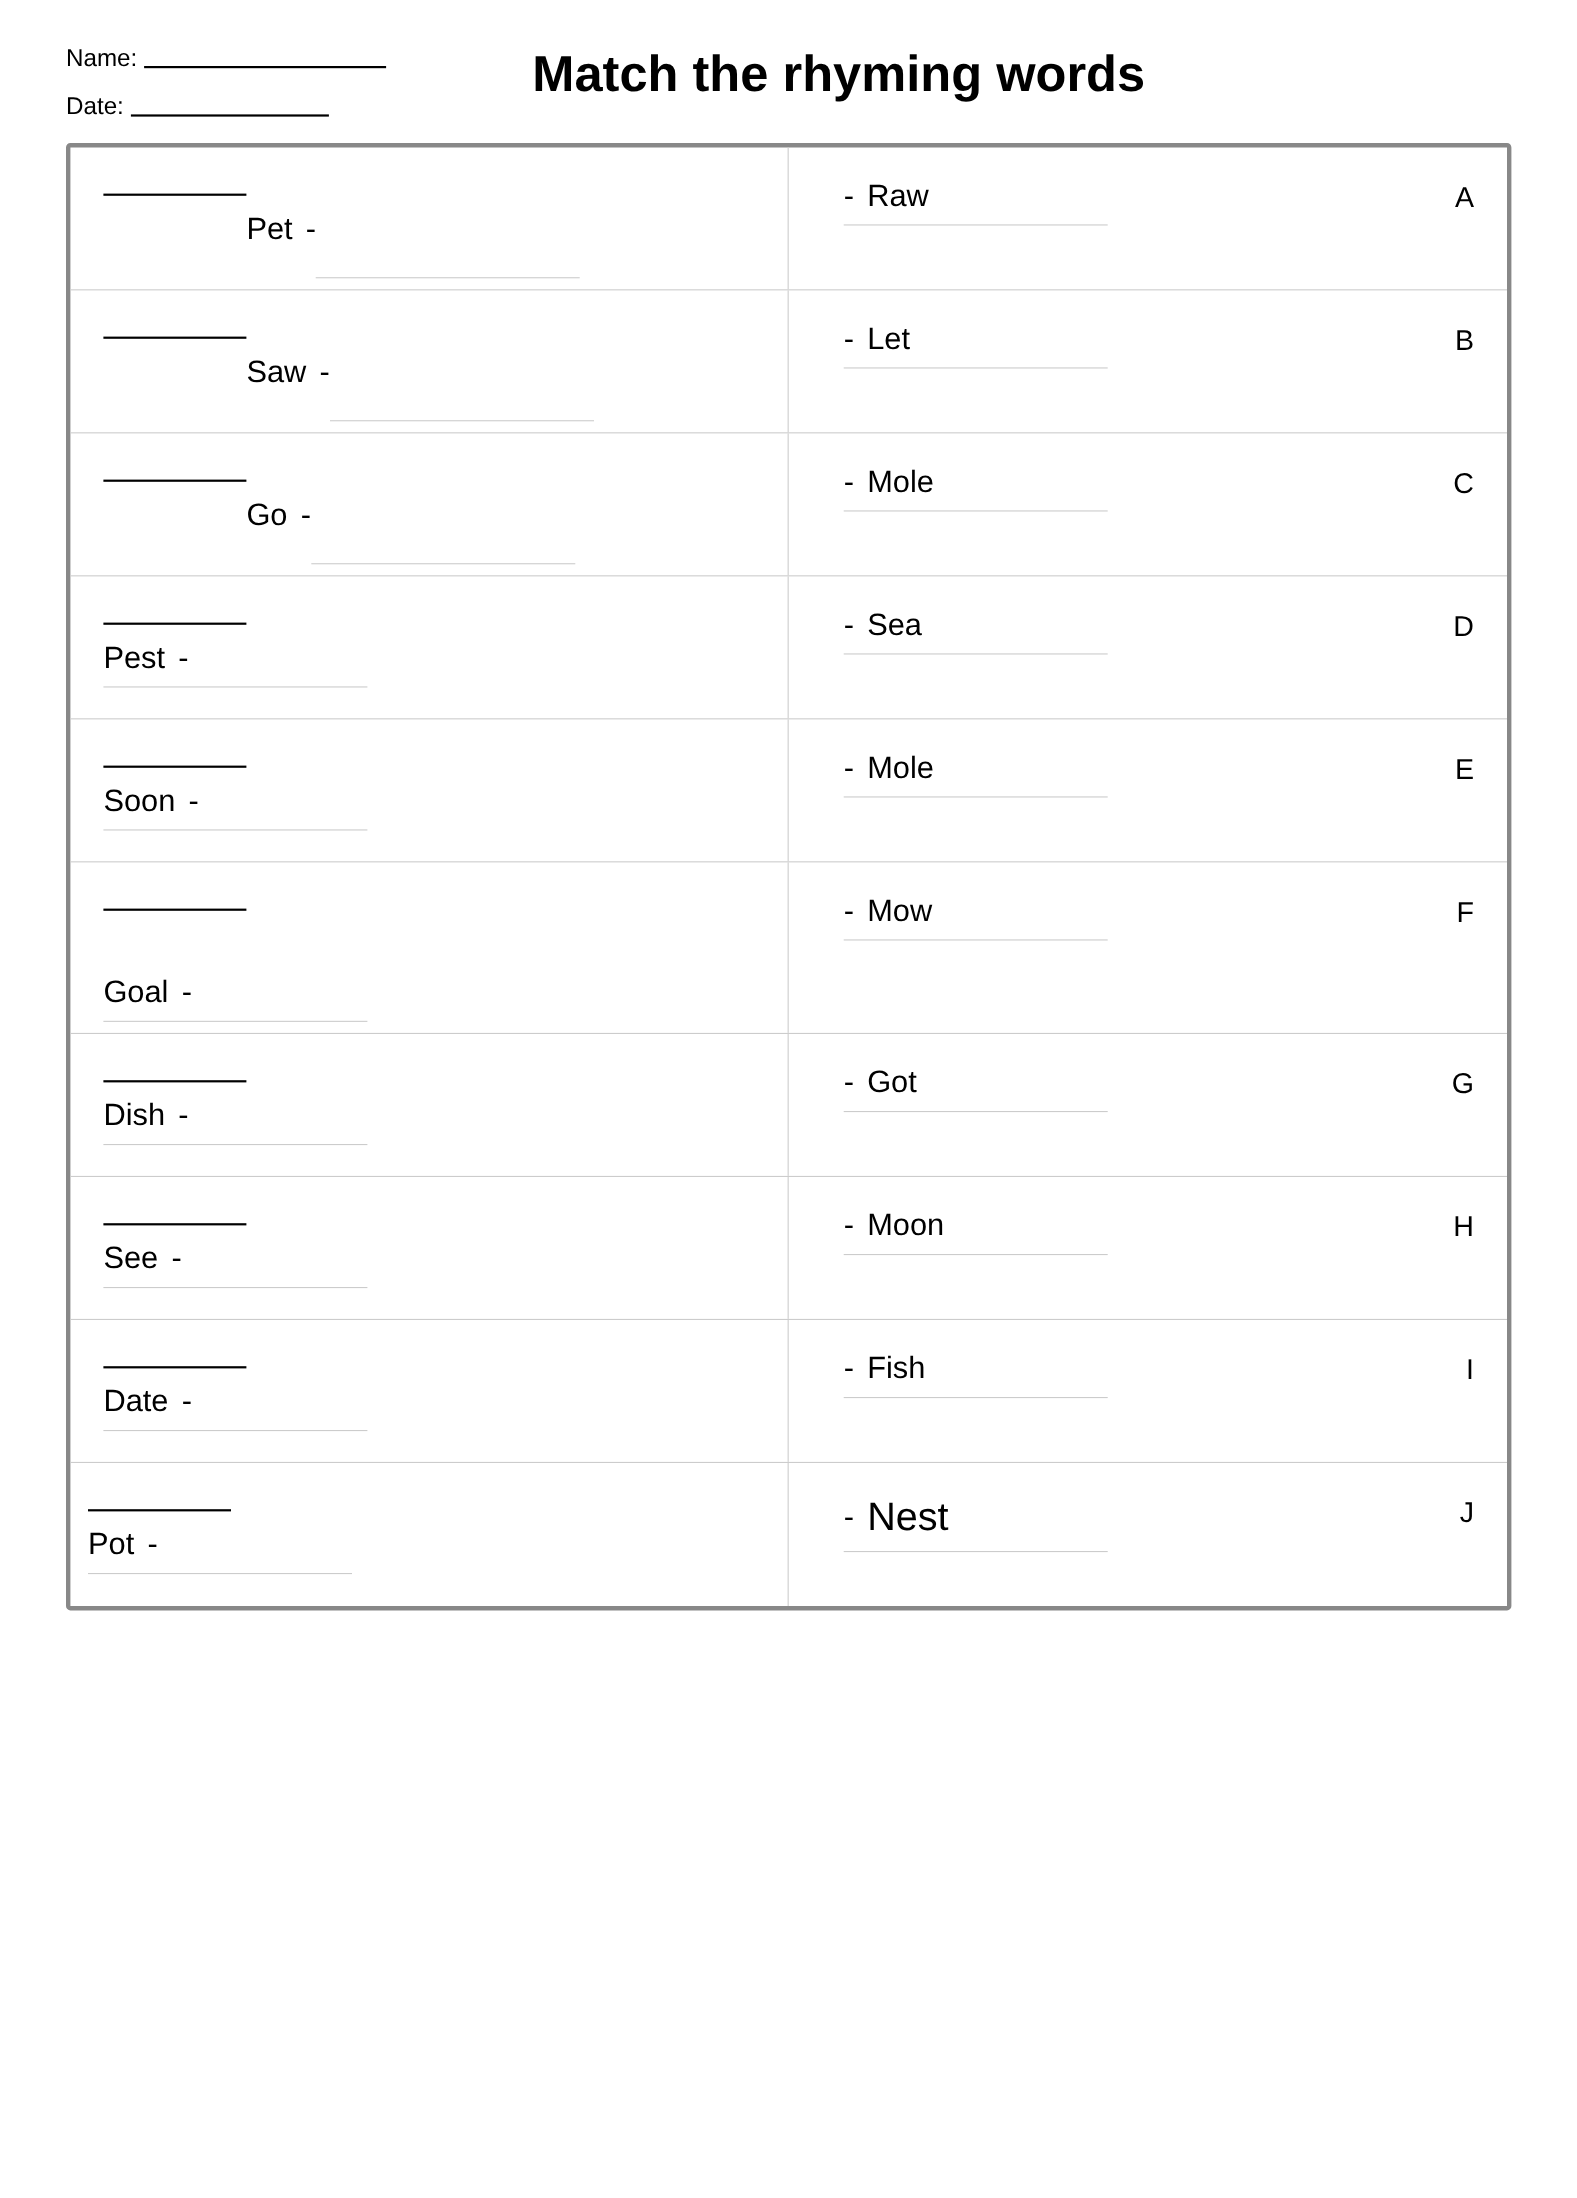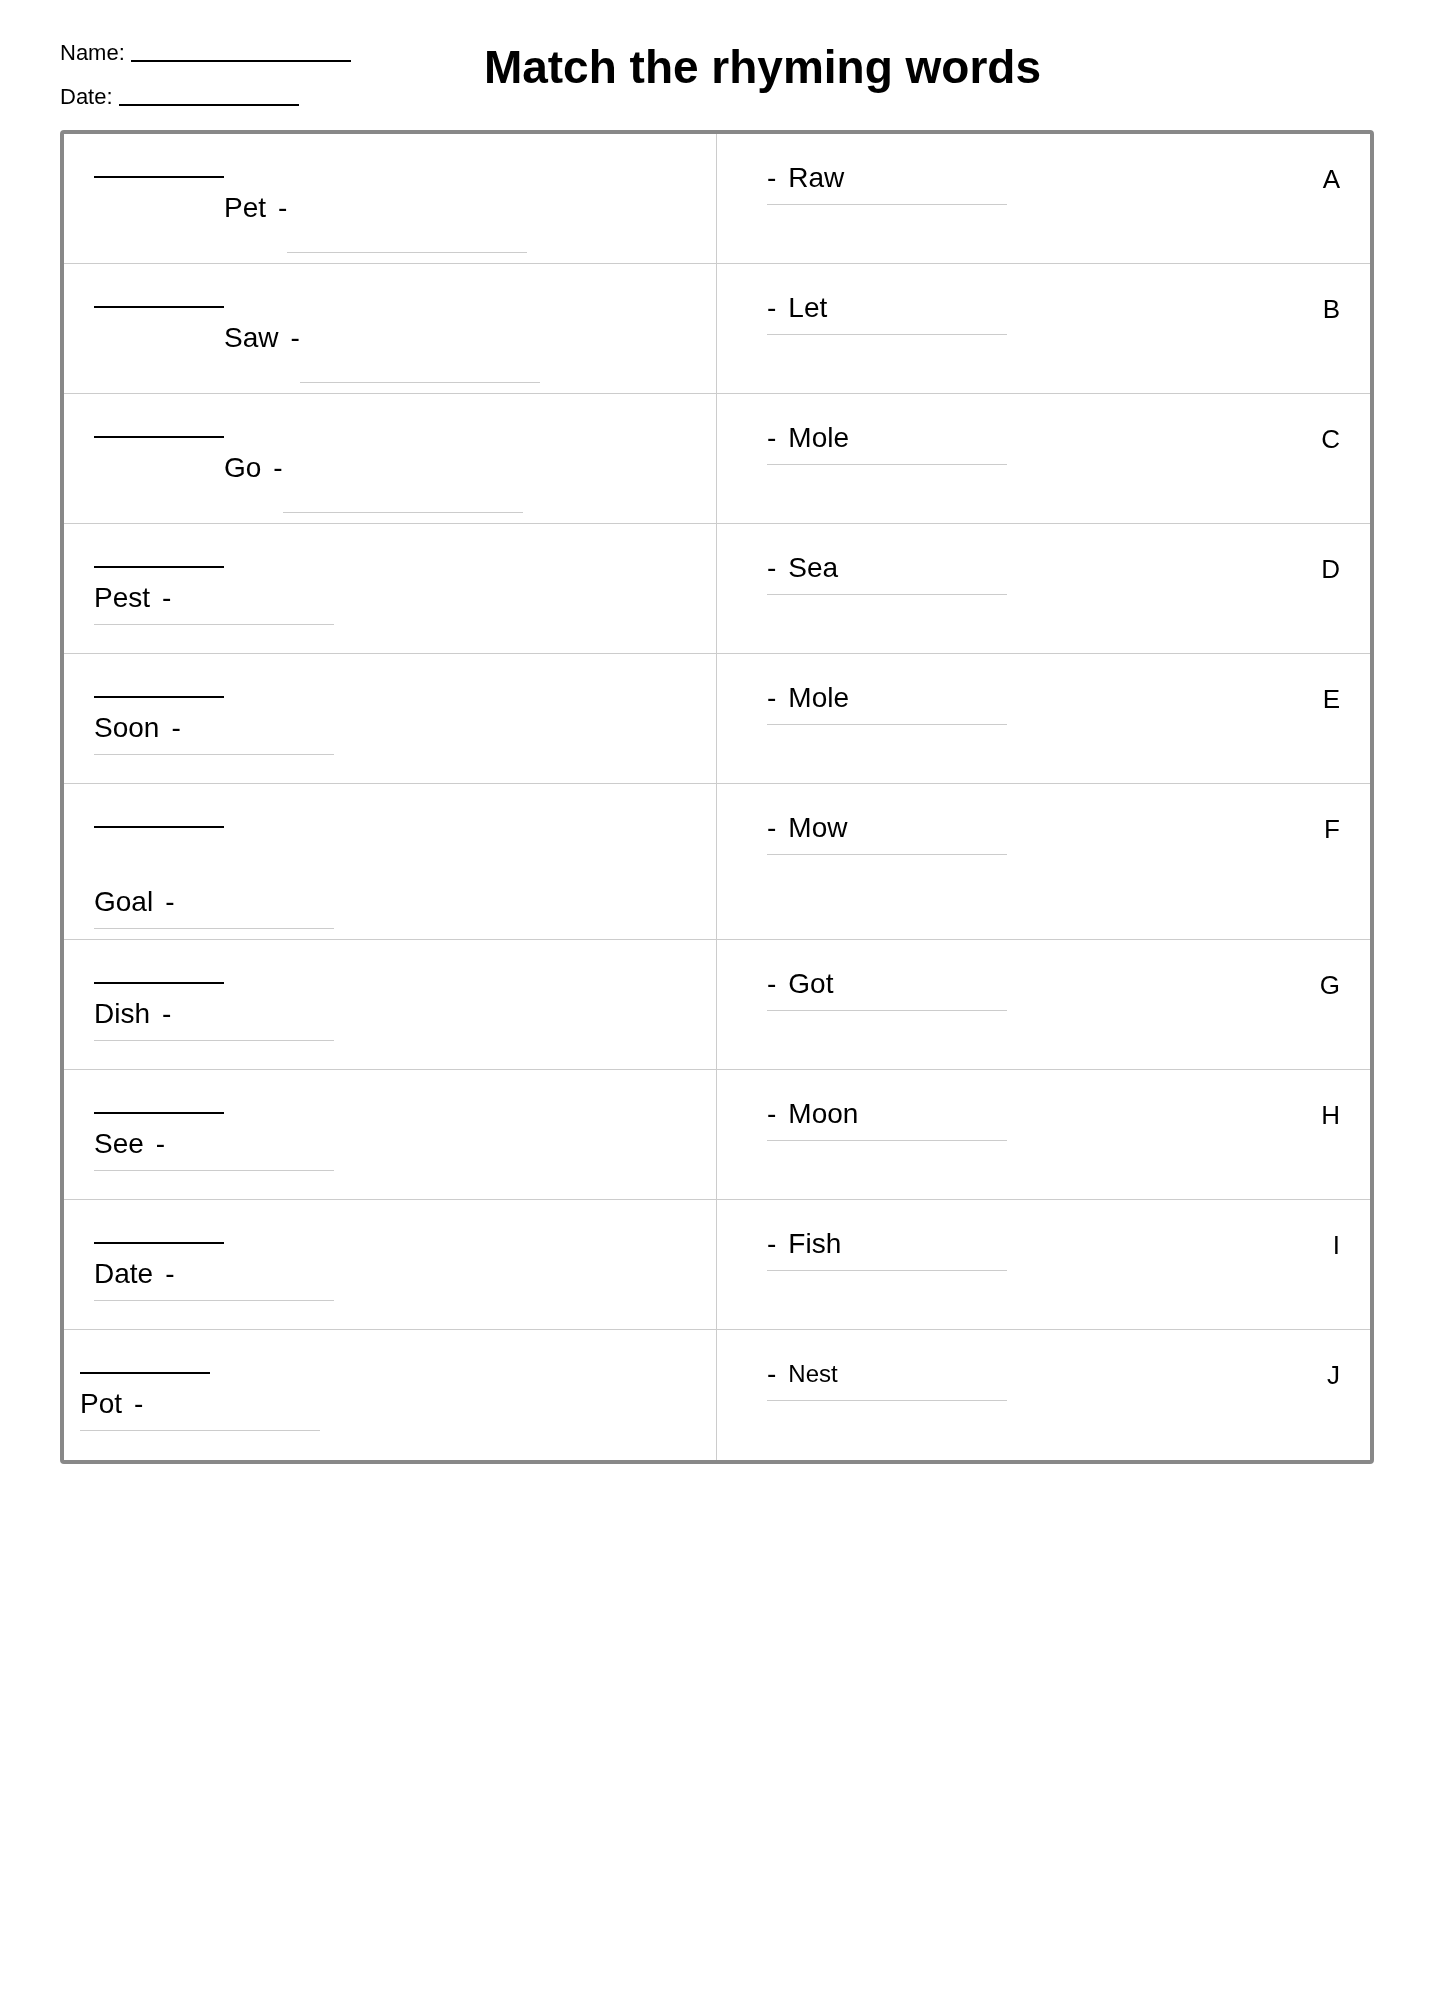--- a/index.html
+++ b/index.html
@@ -228,21 +228,21 @@
       <div style="display:flex; align-items:center; gap:12px; padding-top:8px;">
         <span style="font-size:28px;">Pot</span>
         <span style="font-size:28px;">-</span>
       </div>
       <div style="border-bottom:1px solid #ccc; width:240px; margin-top:10px;"></div>
     </div>
     <div style="width:50%; display:flex; flex-direction:row; align-items:flex-start; padding:20px 20px 10px 50px; justify-content:space-between;">
       <div style="display:flex; flex-direction:column;">
         <div style="display:flex; align-items:center; gap:12px; padding-top:8px; padding-bottom:0;">
           <span style="font-size:28px;">-</span>
-          <span style="font-size:24px;">Nest</span>
+          <span style="font-size:36px;">Nest</span>
         </div>
         <div style="border-bottom:1px solid #ccc; width:240px; margin-top:10px;"></div>
       </div>
       <div style="font-size:26px; padding-top:10px; min-width:40px; text-align:right; padding-right:10px;">J</div>
     </div>
   </div>
       </div>
 
   </div>
 </div>

